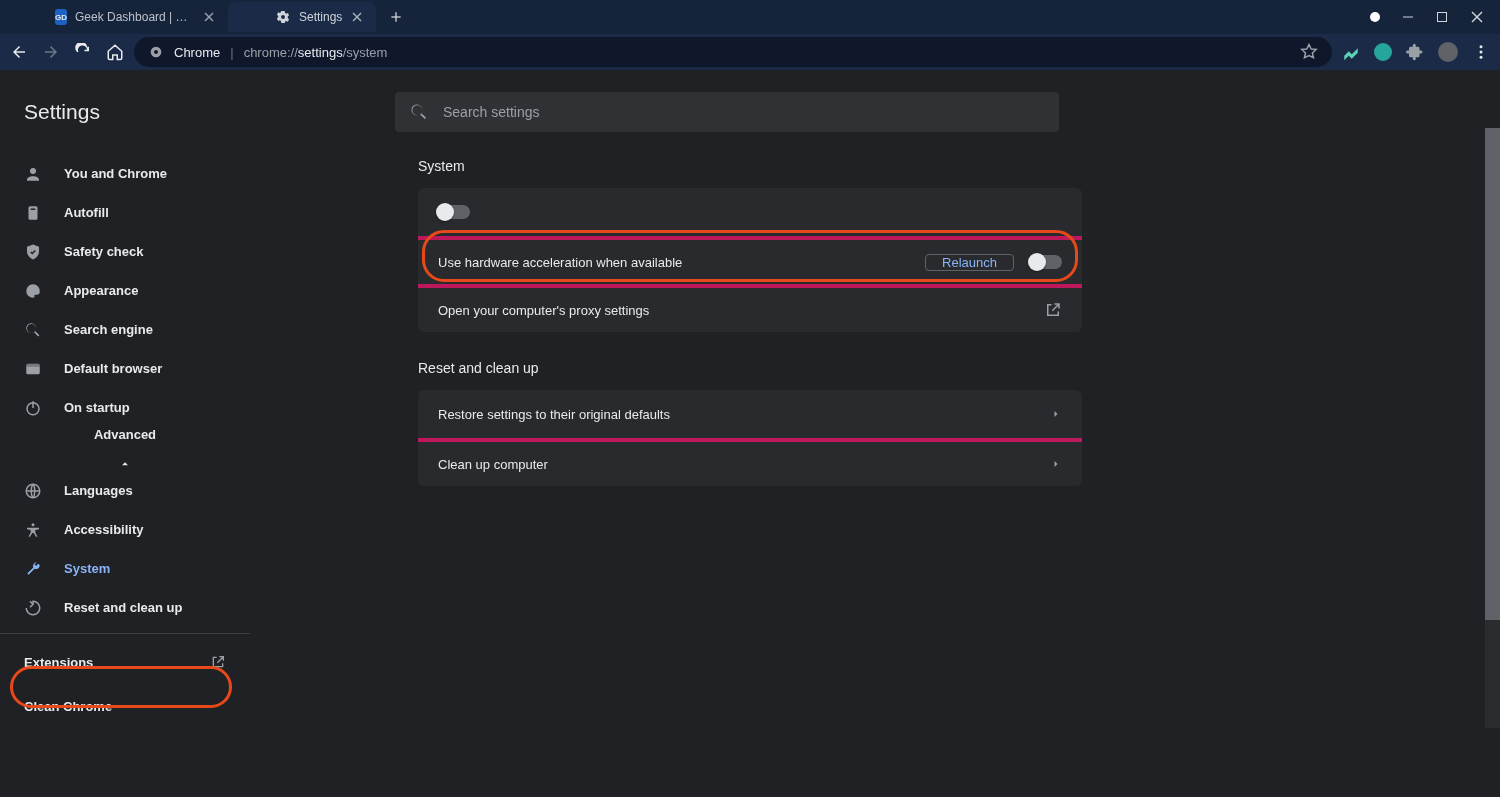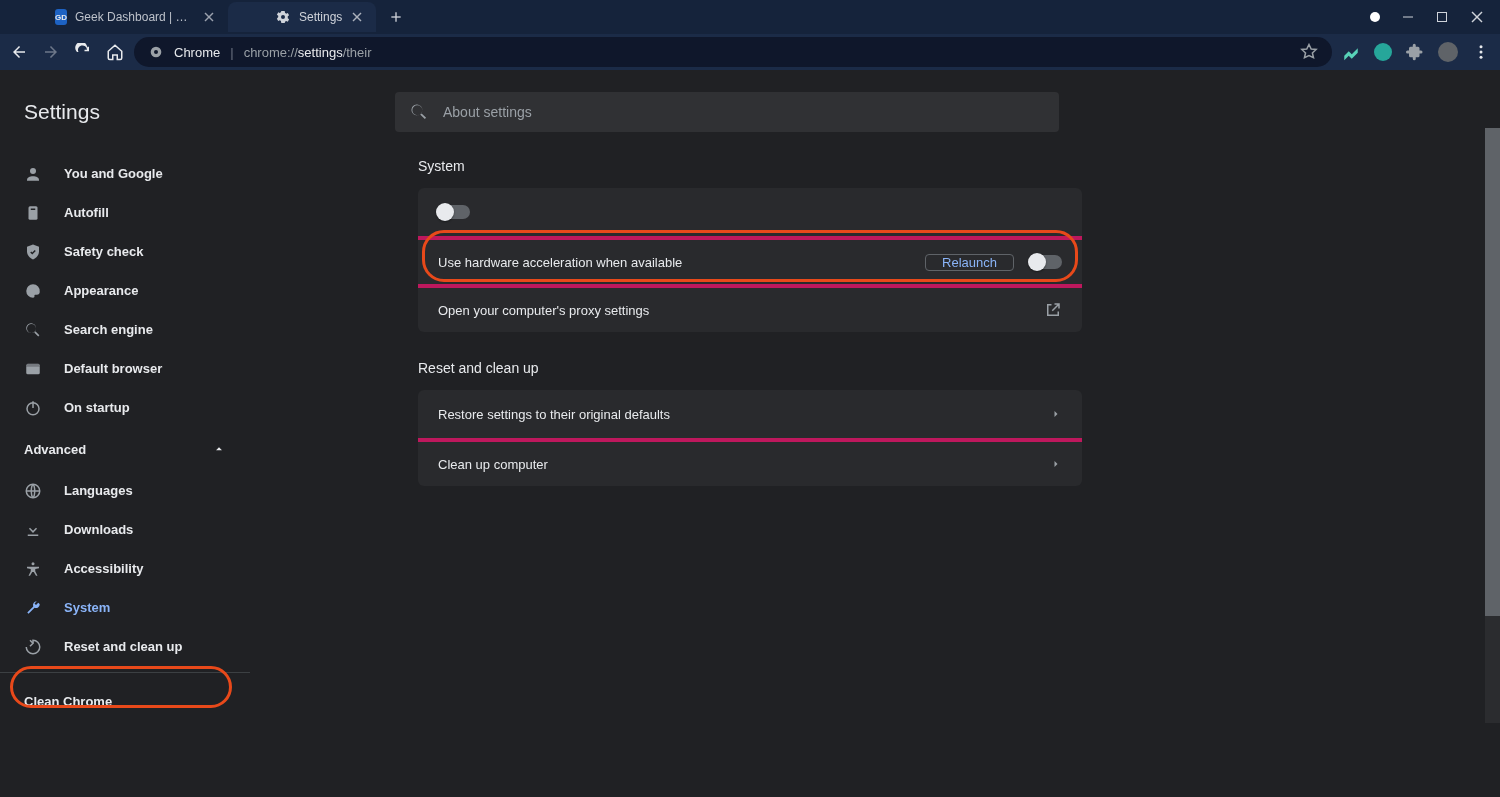--- a/index.html
+++ b/index.html
@@ -38,21 +38,21 @@
 .search-box { width:664px; height:40px; background:#303134; border-radius:4px; display:flex; align-items:center; padding:0 14px; gap:14px; color:#9aa0a6; font-size:14px; margin-left: 145px; }
 
 
 .columns { display:flex; height:100%; }
 .sidebar { width:250px; padding-top:14px; }
 .side-item { display:flex; align-items:center; gap:22px; height:39px; padding:0 24px; font-size:13px; font-weight:600; color:#e8eaed; cursor:pointer; }
 .side-item .ico { width:18px; height:18px; display:flex; align-items:center; justify-content:center; color:#9aa0a6; }
 .side-item.selected { color:#8ab4f8; }
 .side-item.selected .ico { color:#8ab4f8; }
 .side-sep { height:1px; background:#3c4043; margin:6px 0; }
-.side-advanced { display:flex; align-items:center; justify-content:space-between; padding:0 24px; height:44px; font-size:13px; font-weight:600; color:#e8eaed; }
+.side-advanced { display:flex; align-items:center; justify-content:space-between; padding:0 24px; height:44px; font-size:13px; font-weight:600; color:#e8eaed;flex-direction:column; }
 .side-link { display:flex; align-items:center; justify-content:space-between; padding:0 24px; height:44px; font-size:13px; font-weight:600; color:#e8eaed; }
 
 .red-ring { position:absolute; border:3px solid #e8491a; border-radius:22px; pointer-events:none; }
 
 .panel-col { flex:1; padding: 0 0 0 168px; }
 .section-title { font-size:14px; color:#e8eaed; margin:18px 0 14px 0; font-weight:500; }
 .card { background:#292a2d; border-radius:6px; width:664px; }
 .row { display:flex; align-items:center; justify-content:space-between; padding:0 20px; height:48px; font-size:13px; color:#e8eaed; }
 .row + .row { border-top:4px solid #be185d; }
 .row .rlabel { font-weight:500; }
@@ -152,21 +152,21 @@
     <span>
         <svg viewBox="0 0 24 24" width="16" height="16" fill="#9aa0a6">
           <circle cx="12" cy="12" r="8"></circle>
           <circle cx="12" cy="12" r="3" fill="#0f172b"></circle>
         </svg>
       </span>
     <span class="secure">
         <span>Chrome</span>
       </span>
     <span class="sep">|</span>
-    <span class="url"><span>chrome://</span><span class="hl">settings</span><span>/their</span></span>
+    <span class="url"><span>chrome://</span><span class="hl">settings</span><span>/system</span></span>
     <span style="margin-left:auto">
         <svg viewBox="0 0 24 24" width="18" height="18" fill="none" stroke="#9aa0a6" stroke-width="2">
           <path d="M12 2l2.9 6 6.6.6-5 4.6 1.5 6.5L12 16.9 5.9 19.7l1.5-6.5-5-4.6 6.6-.6z"></path>
         </svg>
       </span>
   </div>
   <div class="right-icons">
     <span>
         <svg viewBox="0 0 24 24" width="18" height="18" fill="#58d2b8">
           <path d="M3 17l6-6 4 4 8-8v6l-8 8-4-4-6 6z"></path>
@@ -192,35 +192,35 @@
 <div class="content">
 
   <div class="settings-header">
     <div class="settings-title">Settings</div>
     <div class="search-box">
       <span>
           <svg viewBox="0 0 24 24" width="20" height="20" fill="#9aa0a6">
             <path d="M15.5 14h-.79l-.28-.27a6.5 6.5 0 10-.7.7l.27.28v.79l5 5L20.49 19zM10 16a6 6 0 116-6 6 6 0 01-6 6z"></path>
           </svg>
         </span>
-      <span>About settings</span>
+      <span>Search settings</span>
     </div>
   </div>
 
   <div class="columns">
 
     <div class="sidebar">
       <div class="side-item">
           <span class="ico">
             <svg viewBox="0 0 24 24" width="18" height="18" fill="currentColor">
               <circle cx="12" cy="8" r="4"></circle>
               <path d="M4 20c0-3.3 3.6-5 8-5s8 1.7 8 5v1H4z"></path>
             </svg>
           </span>
-          <span>You and Google</span>
+          <span>You and Chrome</span>
         </div>
       <div class="side-item">
           <span class="ico">
             <svg viewBox="0 0 24 24" width="18" height="18" fill="currentColor">
               <rect x="6" y="3" width="12" height="18" rx="2"></rect>
               <rect x="9" y="6" width="6" height="2" fill="#202124"></rect>
             </svg>
           </span>
           <span>Autofill</span>
         </div>
@@ -282,28 +282,20 @@
             <svg viewBox="0 0 24 24" width="18" height="18" fill="none" stroke="currentColor" stroke-width="2">
               <circle cx="12" cy="12" r="9"></circle>
               <path d="M3 12h18M12 3c3 3 3 15 0 18M12 3c-3 3-3 15 0 18"></path>
             </svg>
           </span>
           <span>Languages</span>
         </div>
       <div class="side-item">
           <span class="ico">
             <svg viewBox="0 0 24 24" width="18" height="18" fill="currentColor">
-              <path d="M12 3v10l4-4 1.4 1.4L12 16 6.6 10.4 8 9l4 4V3zM5 18h14v2H5z"></path>
-            </svg>
-          </span>
-          <span>Downloads</span>
-        </div>
-      <div class="side-item">
-          <span class="ico">
-            <svg viewBox="0 0 24 24" width="18" height="18" fill="currentColor">
               <circle cx="12" cy="5" r="2"></circle>
               <path d="M4 9h16v2l-5 1v3l3 6h-2l-3-5h-2l-3 5H6l3-6v-3L4 11z"></path>
             </svg>
           </span>
           <span>Accessibility</span>
         </div>
       <div class="side-item selected">
           <span class="ico">
             <svg viewBox="0 0 24 24" width="18" height="18" fill="currentColor">
               <path d="M21 7a5 5 0 01-7 4.6L6 19.6 4.4 18l8-8A5 5 0 0117 3l-3 3 2 2 3-3a5 5 0 012 2z"></path>
@@ -315,20 +307,28 @@
           <span class="ico">
             <svg viewBox="0 0 24 24" width="18" height="18" fill="none" stroke="currentColor" stroke-width="2">
               <path d="M3 12a9 9 0 109-9v4"></path>
               <path d="M8 3l4 4-4 4"></path>
             </svg>
           </span>
           <span>Reset and clean up</span>
         </div>
 
       <div class="side-sep"></div>
+      <div class="side-link">
+        <span>Extensions</span>
+        <span>
+            <svg viewBox="0 0 24 24" width="16" height="16" fill="none" stroke="#9aa0a6" stroke-width="2">
+              <path d="M14 4h6v6M20 4l-9 9M19 14v5H5V5h5"></path>
+            </svg>
+          </span>
+      </div>
       <div class="side-link">
         <span>Clean Chrome</span>
       </div>
     </div>
 
     <div class="red-ring" style="left:10px; top:596px; width:222px; height:42px;"></div>
 
     <div class="panel-col">
       <div class="section-title">System</div>
       <div class="card" style="position:relative;">

